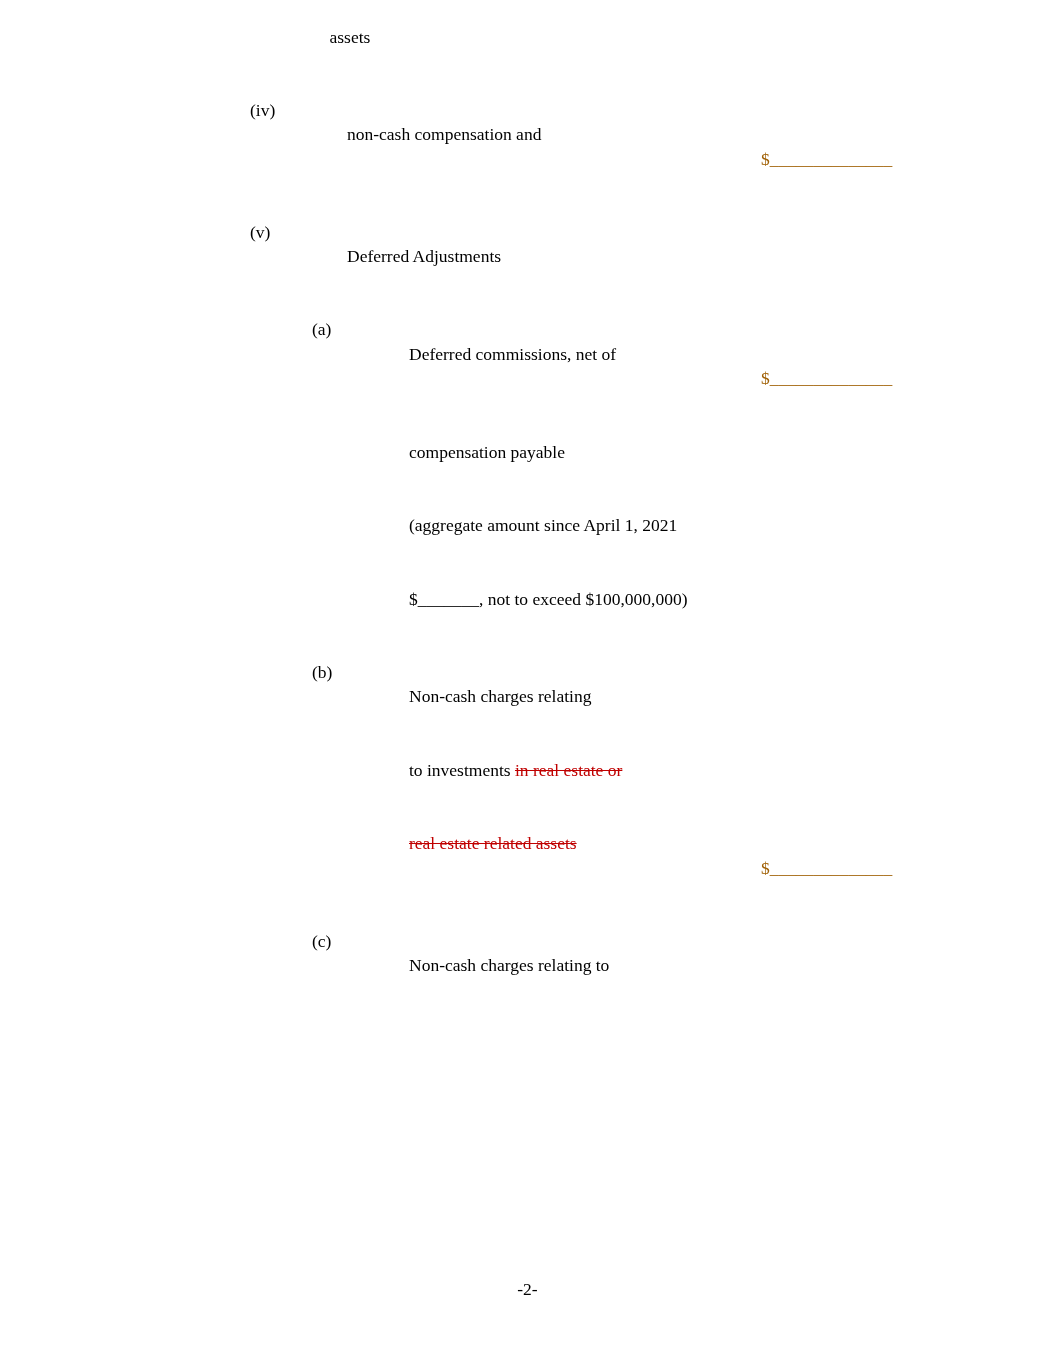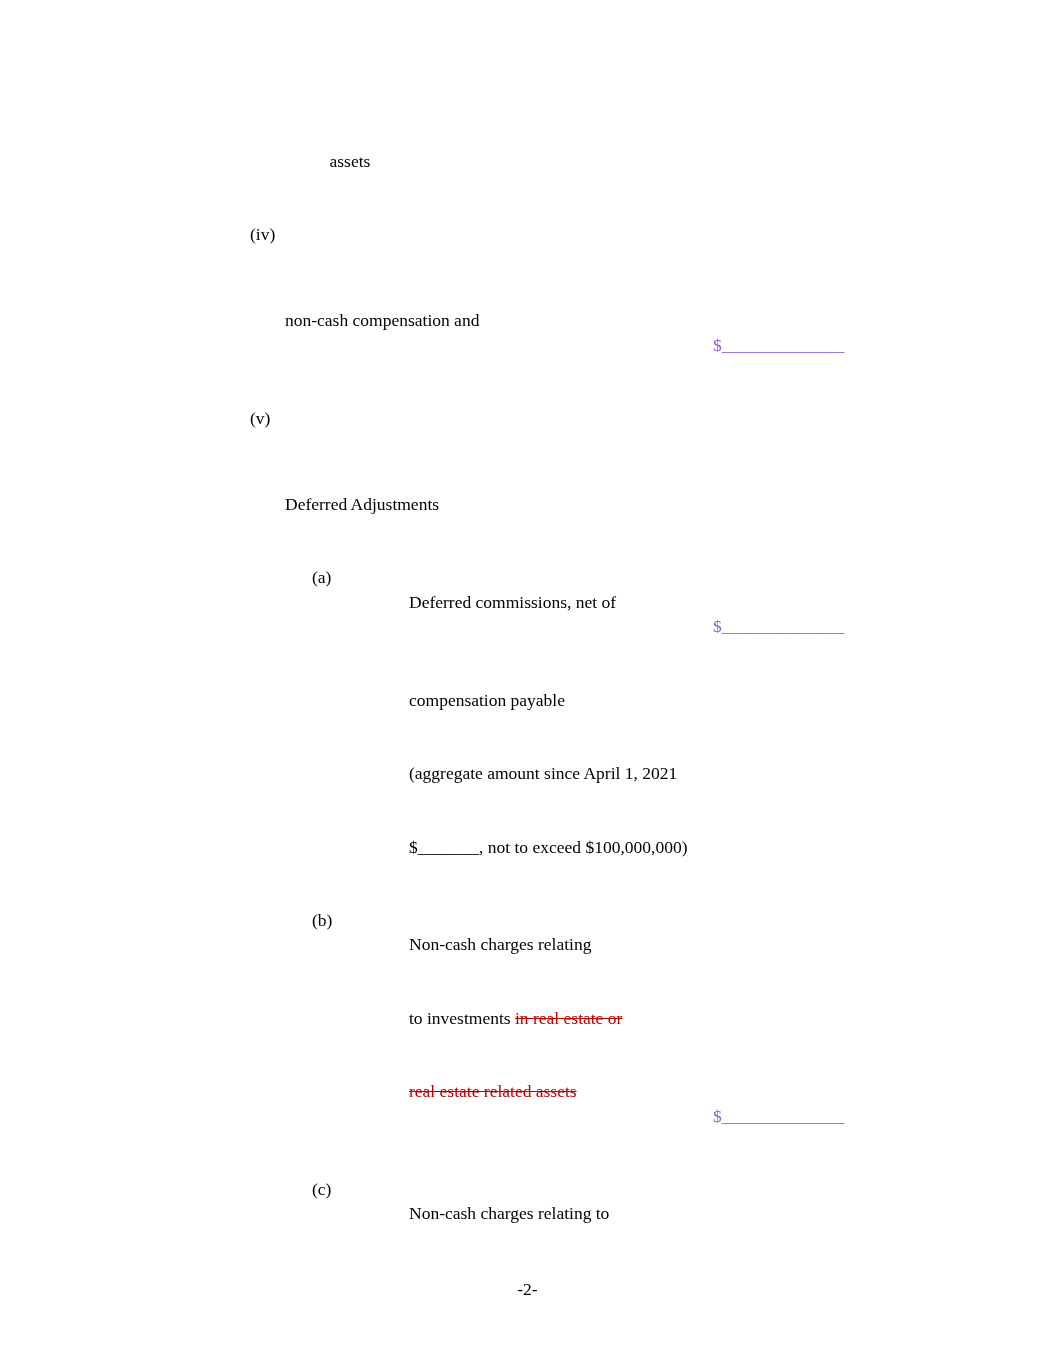--- a/index.html
+++ b/index.html
@@ -7,35 +7,34 @@
   .page {
     position:relative;
     width:1055px;
     height:1365px;
     margin:0 auto;
     background:#ffffff;
     font-family:"Liberation Serif", serif;
     font-size:17.5px;
     line-height:24.5px;
     color:#000000;
-    padding-top:124px;
     overflow:hidden;
   }
   .row { display:flex; margin-bottom:24px; }
-  .row.l1 { margin-left:250px;flex-direction:column; }
+  .row.l1 { margin-left:250px; }
   .row.l2 { margin-left:312px; }
   .num { width:62px; flex:0 0 62px; }
   .body { flex:1 1 auto; }
   .line { white-space:pre; }
   .cont { margin-left:312px; margin-bottom:24px; }
   .amount {
     position:absolute;
-    left:713px;
+    left:761px;
     white-space:pre;
-    color:#8b5cf6;
+    color:#a16207;
   }
   .del { color:#c00000; text-decoration:line-through; }
   .pagenum {
     position:absolute;
     top:1277px;
     left:0;
     width:100%;
     text-align:center;
   }
 </style>

